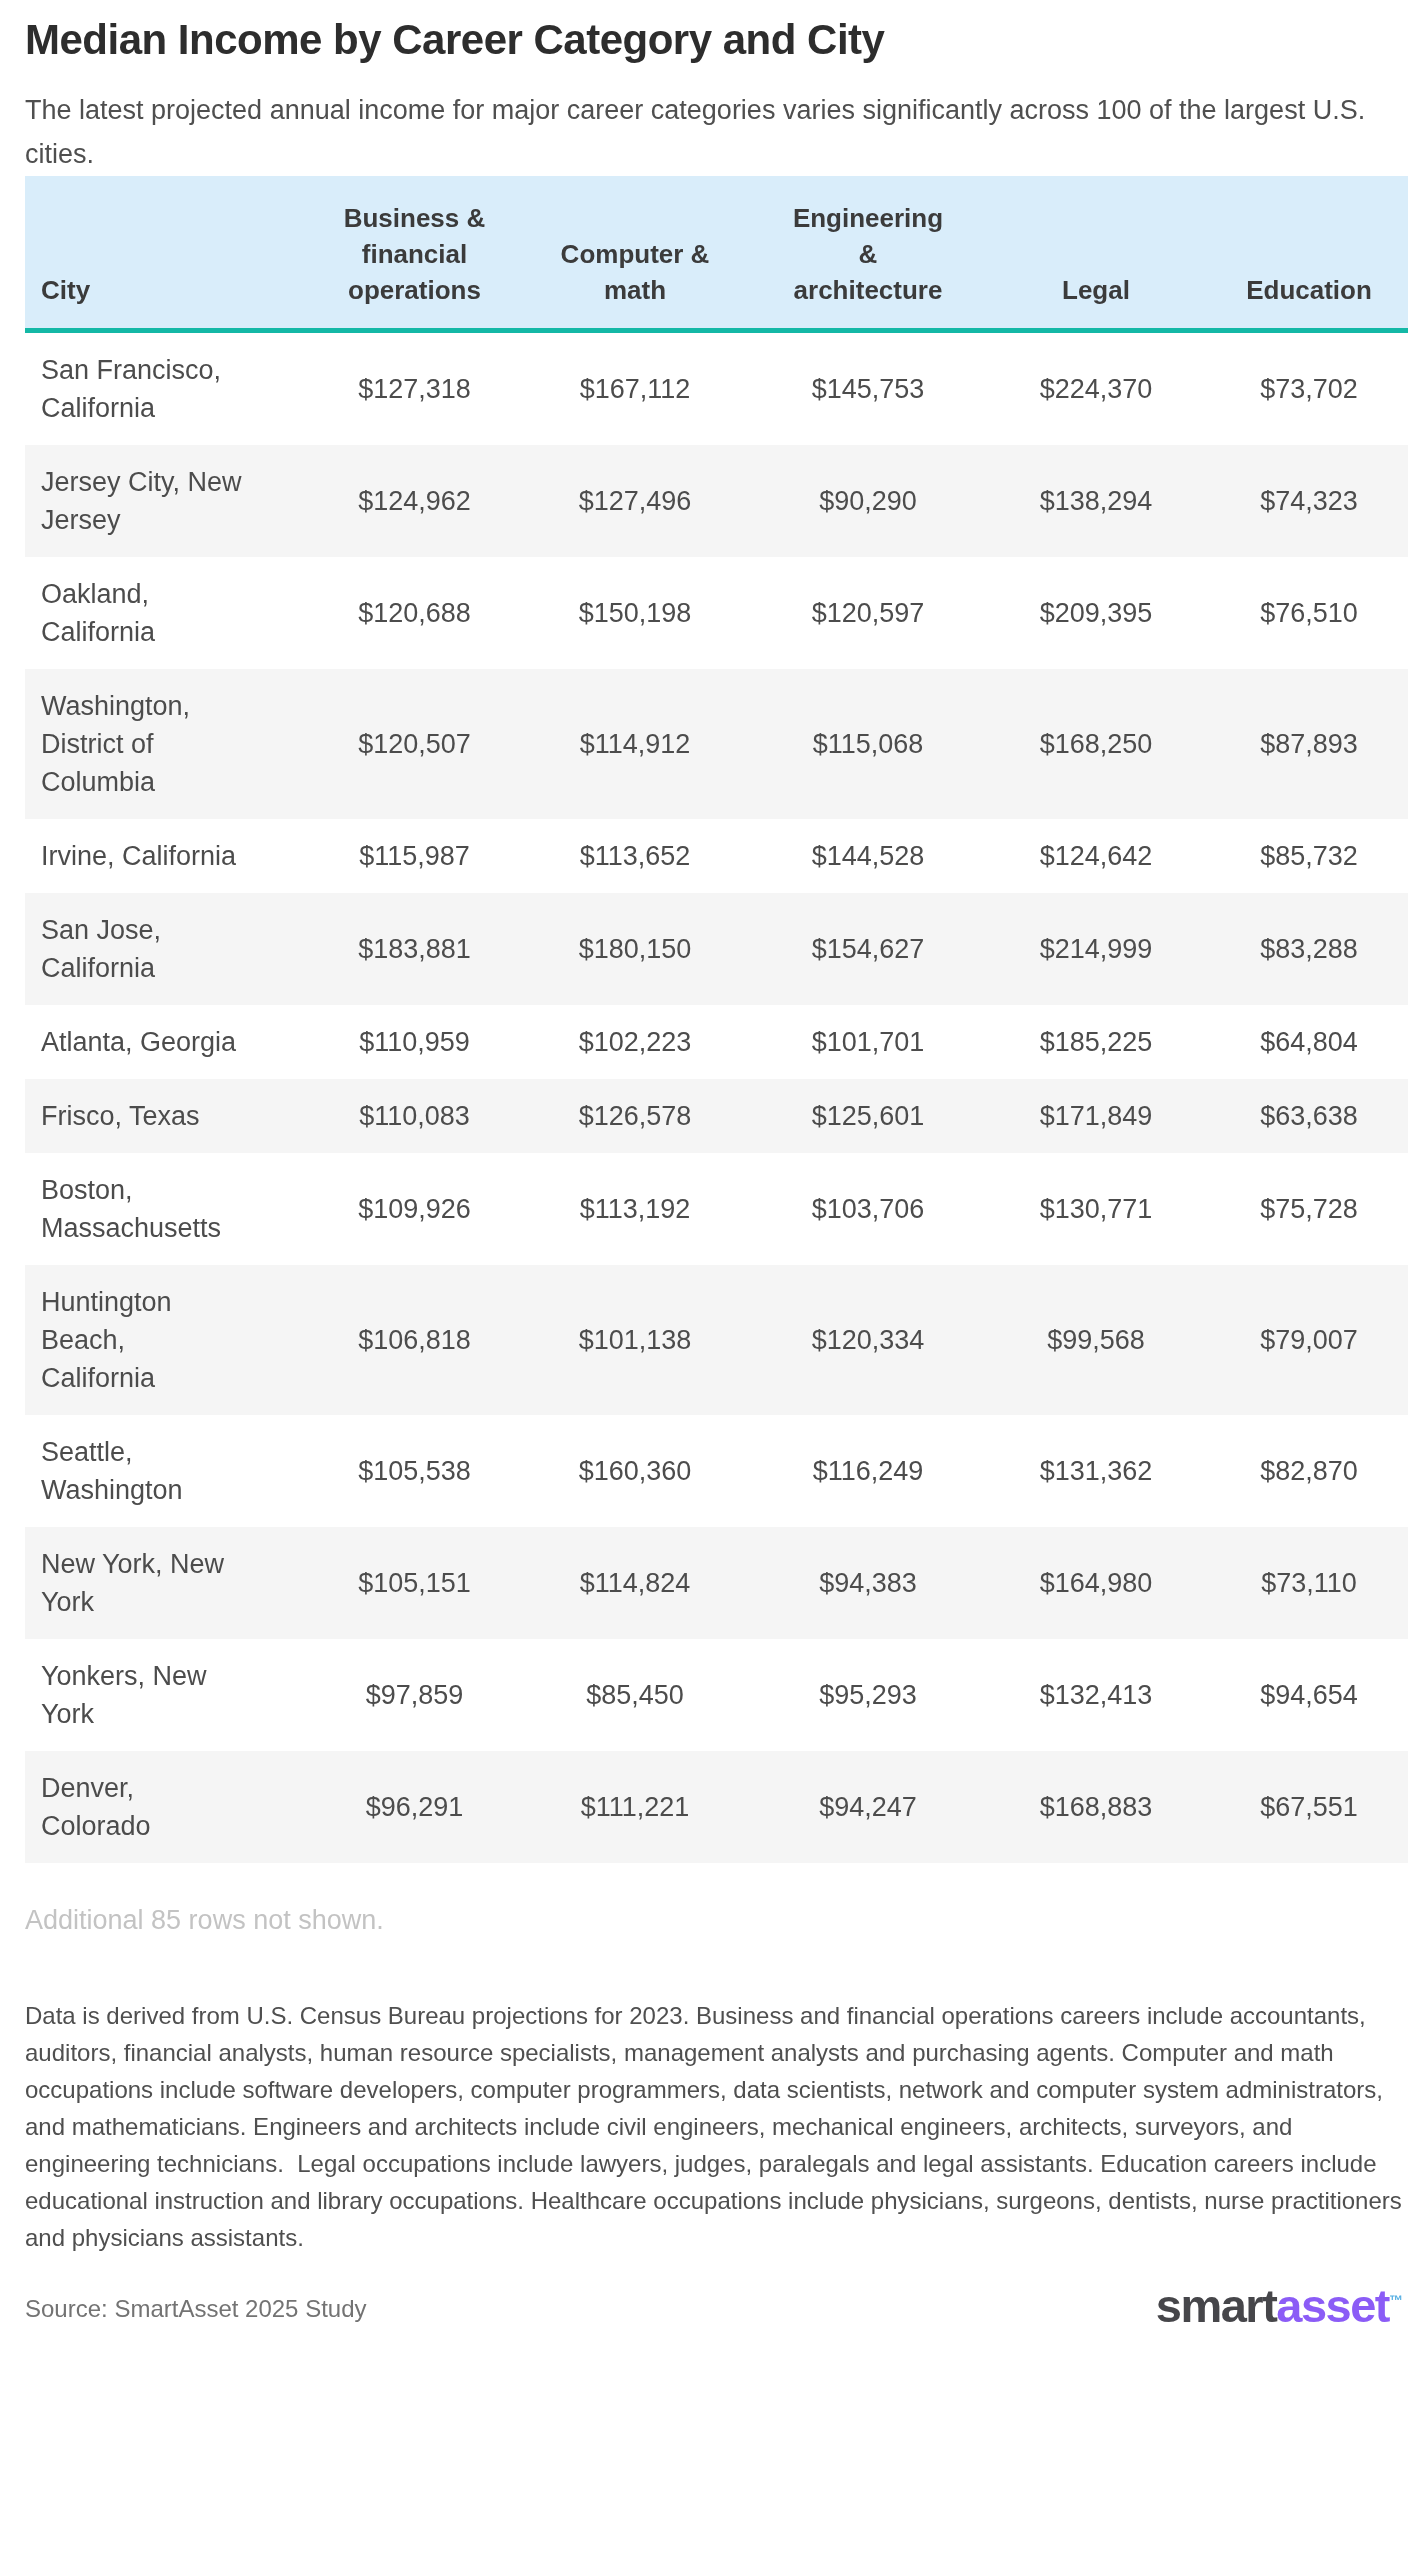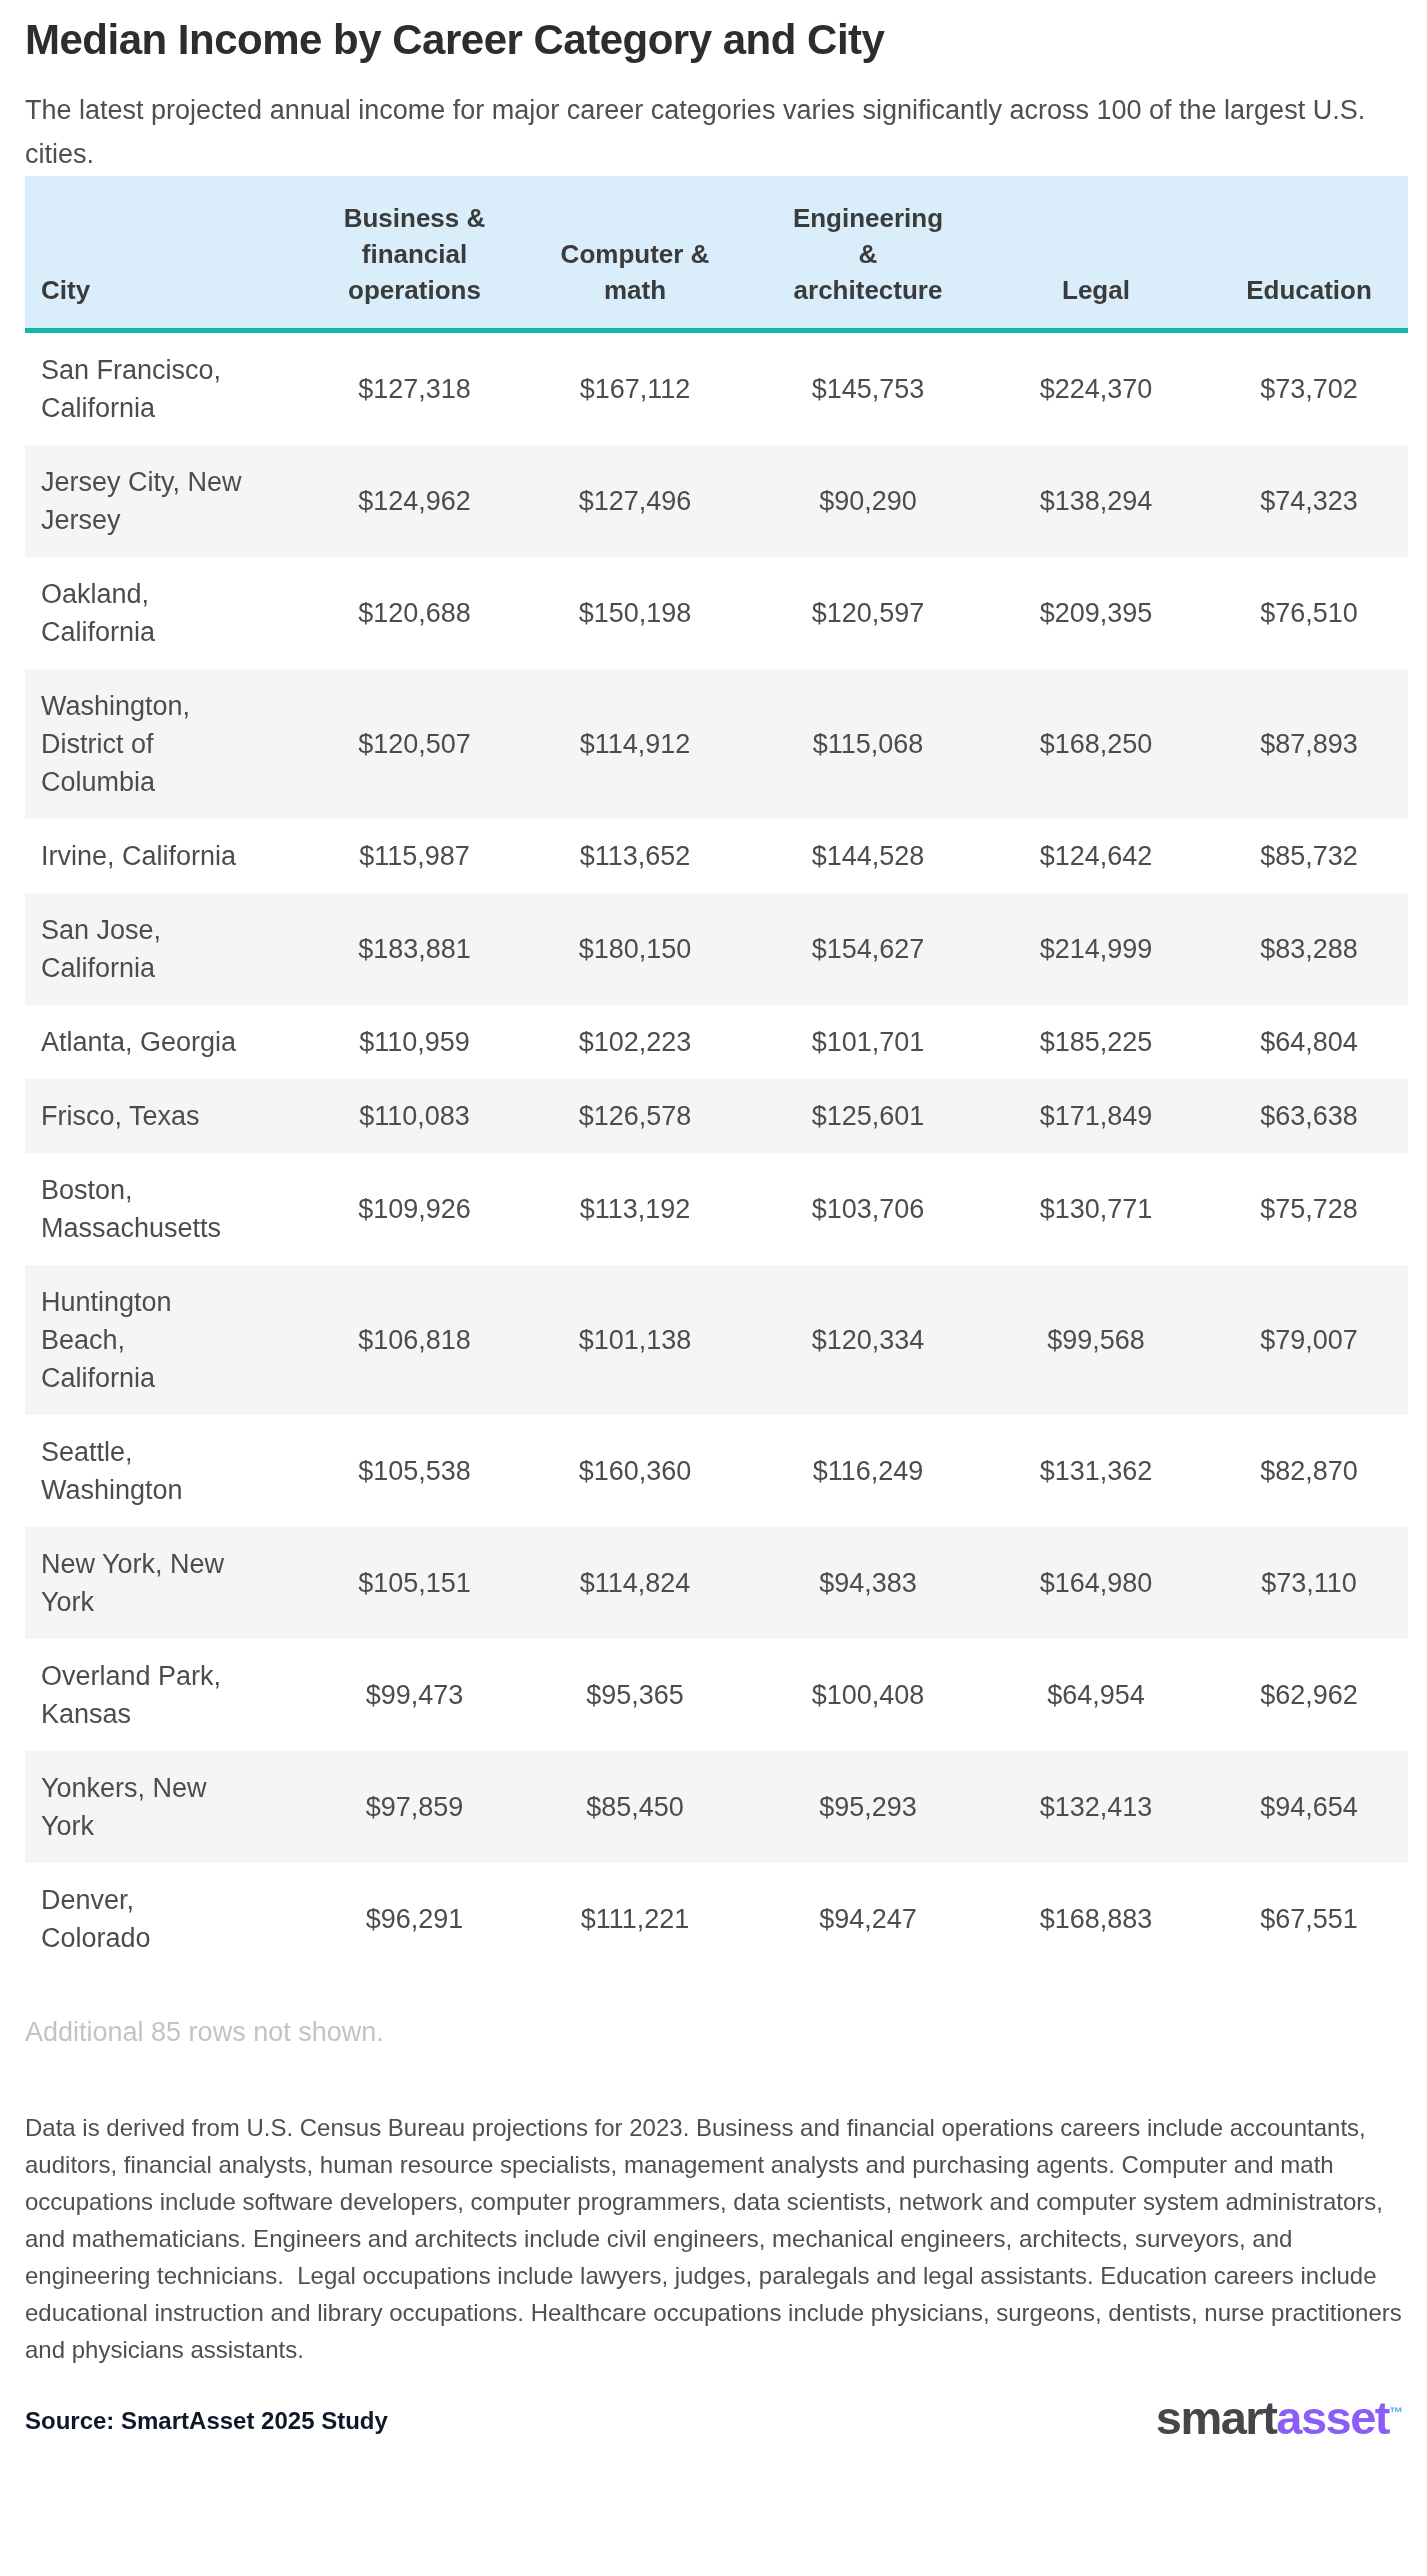--- a/index.html
+++ b/index.html
@@ -97,23 +97,22 @@
     white-space: pre-wrap;
   }
   .bottom-row {
     margin-top: 26px;
     display: flex;
     justify-content: space-between;
     align-items: flex-end;
   }
   .source-note {
     font-size: 24px;
-    color: #0f172a;
+    color: #737373;
     padding-bottom: 6px;
-    font-weight: bold;
   }
   .logo {
     font-size: 47px;
     font-weight: 600;
     letter-spacing: -1.5px;
     line-height: 1;
     white-space: nowrap;
   }
   .logo .logo-smart { color: #46464a; }
   .logo .logo-asset { color: #8b5cf6; }
@@ -280,30 +279,20 @@
         <span class="city-text">New York, New York</span>
       </td>
       <td>$105,151</td>
       <td>$114,824</td>
       <td>$94,383</td>
       <td>$164,980</td>
       <td>$73,110</td>
     </tr>
         <tr>
       <td class="city-cell">
-        <span class="city-text">Overland Park, Kansas</span>
-      </td>
-      <td>$99,473</td>
-      <td>$95,365</td>
-      <td>$100,408</td>
-      <td>$64,954</td>
-      <td>$62,962</td>
-    </tr>
-        <tr>
-      <td class="city-cell">
         <span class="city-text">Yonkers, New York</span>
       </td>
       <td>$97,859</td>
       <td>$85,450</td>
       <td>$95,293</td>
       <td>$132,413</td>
       <td>$94,654</td>
     </tr>
         <tr>
       <td class="city-cell">

